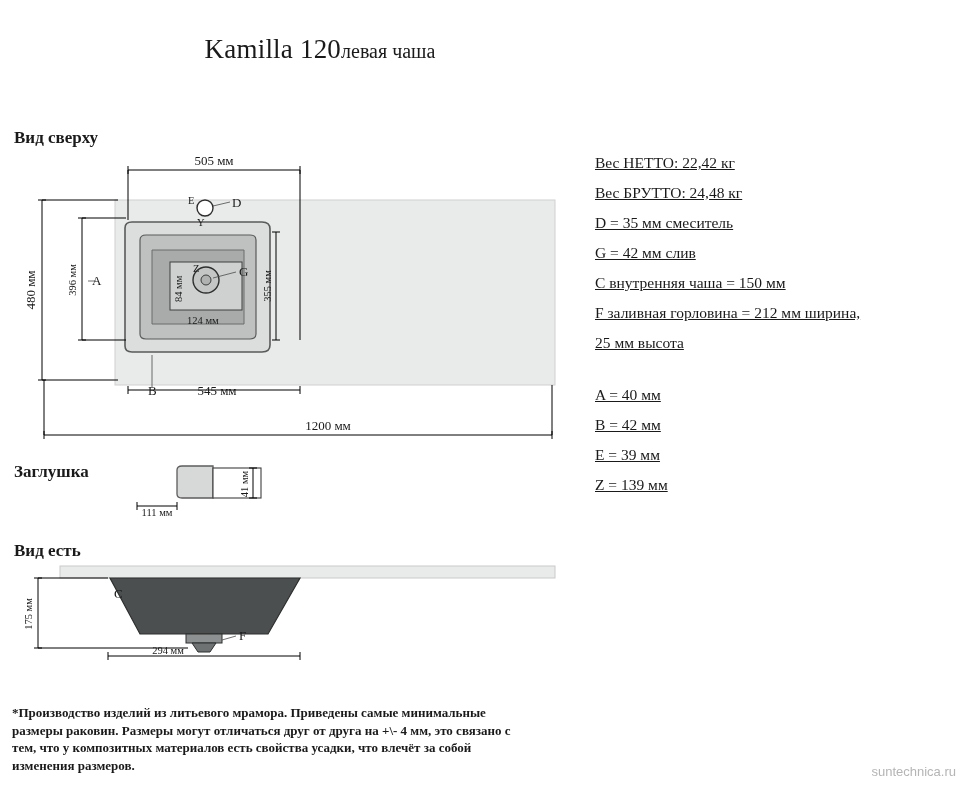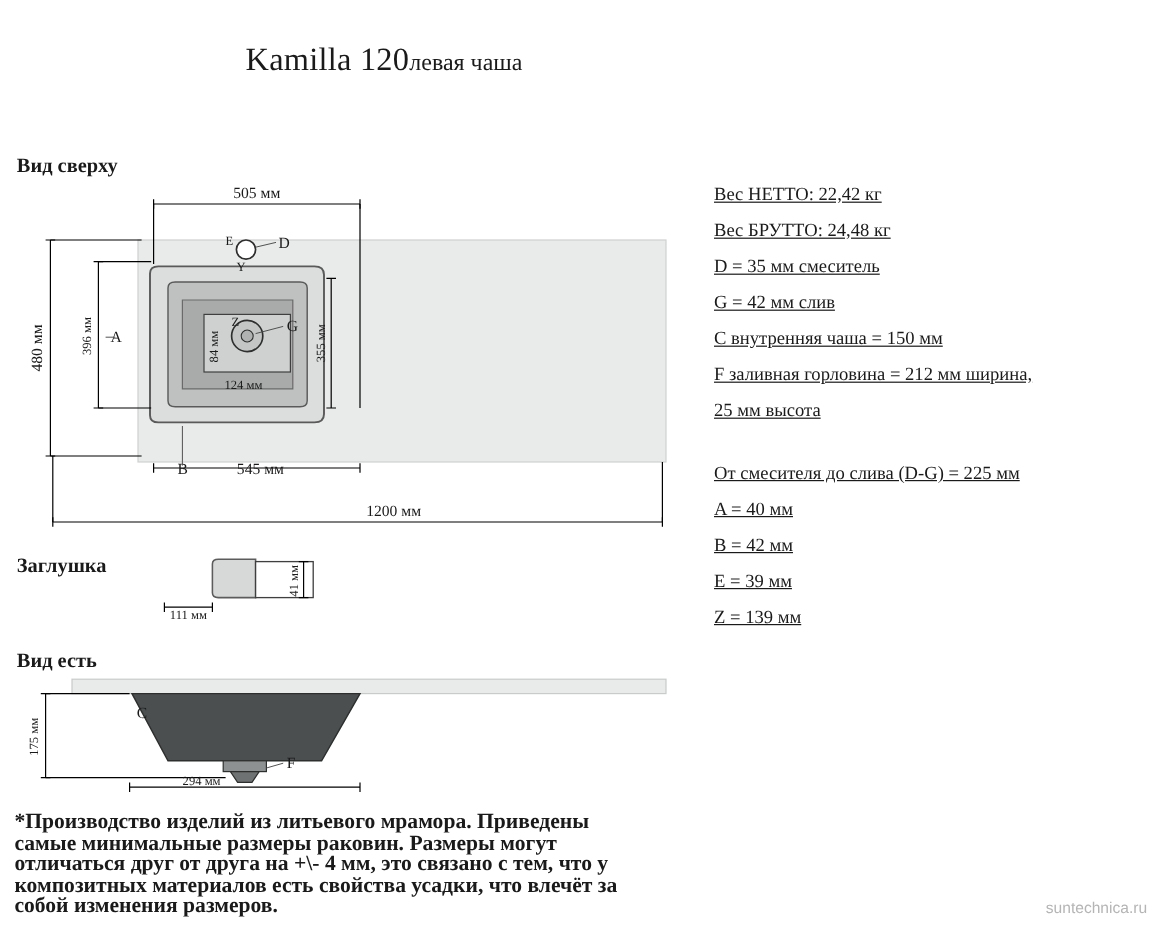--- a/index.html
+++ b/index.html
@@ -58,32 +58,32 @@
     font-size: 15.5px;
     line-height: 30px;
   }
   .specs .row { white-space: nowrap; text-decoration: underline; }
   .specs .gap { height: 22px; }
 
   
   .footnote {
     position: absolute;
     left: 12px;
-    top: 676px;
+    top: 704px;
     width: 520px;
-    font-size: 18px;
+    font-size: 13px;
     line-height: 17.5px;
     font-weight: bold;
   }
 
   
   .watermark {
     position: absolute;
     right: 14px;
-    bottom: 23px;
+    bottom: 8px;
     font-size: 13px;
     color: #b5b5b5;
     font-family: "Liberation Sans", sans-serif;
     margin-top: 28px;
   }
 
   
   text { font-family: "Liberation Serif", serif; fill: #1a1a1a; }
   .dim  { font-size: 13px; }
   .dimS { font-size: 10.5px; }
@@ -212,21 +212,20 @@
 
   <div class="specs">
     <div class="row">Вес НЕТТО: 22,42 кг</div>
     <div class="row">Вес БРУТТО: 24,48 кг</div>
     <div class="row">D = 35 мм смеситель</div>
     <div class="row">G = 42 мм слив</div>
     <div class="row">C внутренняя чаша = 150 мм</div>
     <div class="row">F заливная горловина = 212 мм ширина,</div>
     <div class="row">25 мм высота</div>
     <div class="gap"></div>
-    <div class="row">От смесителя до слива (D-G) = 225 мм</div>
     <div class="row">A = 40 мм</div>
     <div class="row">B = 42 мм</div>
     <div class="row">E = 39 мм</div>
     <div class="row">Z = 139 мм</div>
   </div>
 
   <div class="footnote">*Производство изделий из литьевого мрамора. Приведены самые минимальные размеры раковин. Размеры могут отличаться друг от друга на +\- 4 мм, это связано с тем, что у композитных материалов есть свойства усадки, что влечёт за собой изменения размеров.</div>
 
   <div class="watermark">suntechnica.ru</div>
 

